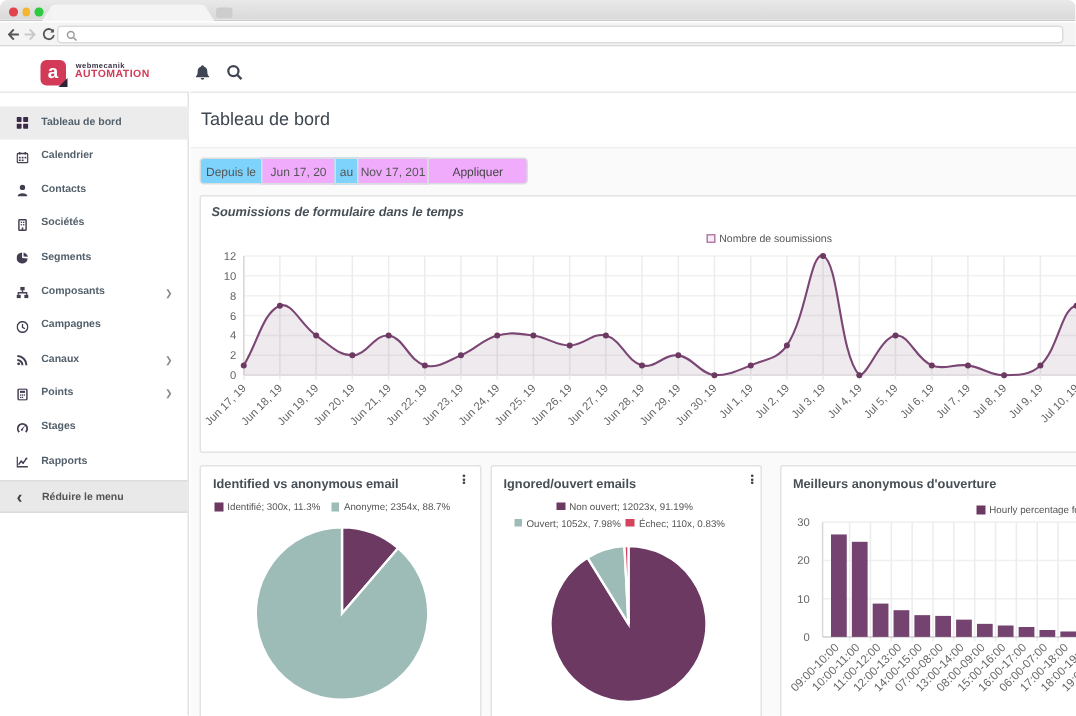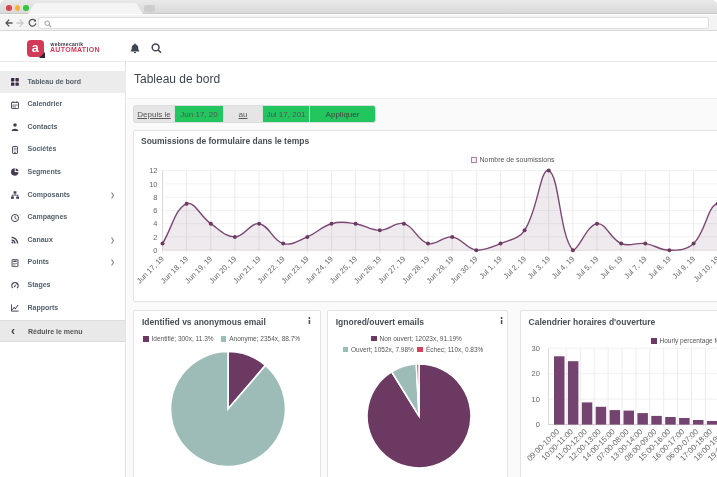--- a/index.html
+++ b/index.html
@@ -21,26 +21,26 @@
 .sitem{position:absolute;left:0;width:126px;height:22.6px;}
 .sic{position:absolute;left:11px;top:7.5px;}
 .sic svg{display:block;}
 .slab{position:absolute;left:27.5px;top:7px;font-size:7px;font-weight:700;color:#53606b;}
 .subarr{position:absolute;left:110px;top:7px;font-size:6px;color:#8a8a8a;}
 .reduire{position:absolute;left:0;top:257.5px;width:125px;height:22px;background:#e9e9e9;border-top:1px solid #dcdcdc;border-bottom:1px solid #dcdcdc;}
 .main{position:absolute;left:127px;top:61px;width:673px;height:416px;background:#fafafa;}
 .toolbar{position:absolute;left:0;top:0;width:673px;height:38px;background:#fff;border-bottom:1px solid #efefef;border-top:1px solid #e8e8e8;}
 h1{font-size:12px;font-weight:400;color:#3d4650;position:absolute;left:7px;top:10px;}
 .filters{position:absolute;left:6px;top:44px;height:18px;display:flex;font-size:8px;color:#555;}
-.filters>div{height:18px;line-height:17px;text-align:center;border:1px solid #d9dde0;background:#22c55e;margin-left:-1px;}
-.filters>div.grey{background:#e5e5e5;text-decoration:underline;}
+.filters>div{height:18px;line-height:17px;text-align:center;border:1px solid #d9dde0;background:#f0abfc;margin-left:-1px;}
+.filters>div.grey{background:#7dd3fc;}
 .filters>div:first-child{border-radius:3px 0 0 3px;margin-left:0;}
 .filters>div:last-child{border-radius:0 3px 3px 0;}
 .panel{position:absolute;background:#fff;border:1px solid #e3e3e3;border-radius:2px;}
-.ptitle{position:absolute;left:7px;top:4.5px;font-size:8.5px;font-weight:700;color:#474f56;}
+.ptitle{position:absolute;left:7px;top:4.5px;font-size:8.5px;font-weight:700;color:#474f56;font-style:italic;}
 .ptitle2{position:absolute;left:8px;top:6px;font-size:8.5px;font-weight:700;color:#474f56;}
 .dots3{position:absolute;top:6px;font-size:6.5px;color:#444;line-height:2.6px;}
 .leg{position:absolute;font-size:6.5px;color:#555;}
 .leg2{position:absolute;font-size:7px;color:#555;}
 .lsq{display:inline-block;width:5.5px;height:5.5px;margin-right:3px;vertical-align:-0.5px;}
 </style></head><body>
 <div class="page">
 
 <div class="tabbar">
 <div class="dot" style="left:6px;background:#e2414e"></div>
@@ -215,22 +215,22 @@
       </div>
 </div>
 
 <div class="main">
 <div class="toolbar">
         <h1>Tableau de bord</h1>
       </div>
 <div class="filters">
 <div class="grey" style="width:42px">Depuis le</div>
 <div style="width:50px">Jun 17, 20</div>
-<div class="grey" style="width:40px">au</div>
-<div style="width:48px">Jul 17, 201</div>
+<div class="grey" style="width:16px">au</div>
+<div style="width:48px">Nov 17, 201</div>
 <div style="width:67px;color:#444">Appliquer</div>
 </div>
 </div>
 
 <div class="panel" style="left:133px;top:130px;width:660px;height:172px">
 <div class="ptitle">Soumissions de formulaire dans le temps</div>
 </div>
 <div class="leg2" style="left:471px;top:156px"><span class="lsq" style="background:#f6ecf4;border:1px solid #b87cab"></span>Nombre de soumissions</div>
 <svg style="position:absolute;left:133px;top:130px" width="667" height="172" viewBox="0 0 667 172">
 <line x1="29.5" y1="120.2" x2="667" y2="120.2" stroke="#e3e3e3" stroke-width="1"></line>
@@ -359,21 +359,21 @@
 <div class="dots3" style="right:4px">•<br>•<br>•</div>
 </div>
 <div class="leg" style="left:371px;top:334.5px"><span class="lsq" style="background:#6b3962"></span>Non ouvert; 12023x, 91.19%</div>
 <div class="leg" style="left:342.5px;top:345.5px"><span class="lsq" style="background:#9dbcb8"></span>Ouvert; 1052x, 7.98%&nbsp;&nbsp;<span class="lsq" style="background:#d4425c"></span>Échec; 110x, 0.83%</div>
 <svg style="position:absolute;left:364.5px;top:362.3px" width="108" height="108" viewBox="0 0 108 108">
 <path d="M54,54L54.00,2.00A52,52 0 1 1 26.66,9.77Z" fill="#6b3962" stroke="#fff" stroke-width="1.6"></path>
 <path d="M54,54L26.66,9.77A52,52 0 0 1 51.29,2.07Z" fill="#9dbcb8" stroke="#fff" stroke-width="1.6"></path>
 <path d="M54,54L51.29,2.07A52,52 0 0 1 54.00,2.00Z" fill="#d4425c" stroke="#fff" stroke-width="1.6"></path>
 </svg>
 <div class="panel" style="left:519.6px;top:310px;width:275px;height:200px">
-<div class="ptitle2">Calendrier horaires d'ouverture</div>
+<div class="ptitle2">Meilleurs anonymous d'ouverture</div>
 </div>
 <div class="leg" style="left:651px;top:337px"><span class="lsq" style="background:#6b3962"></span>Hourly percentage for email opens</div>
 <svg style="position:absolute;left:519.6px;top:310px" width="280" height="167" viewBox="0 0 280 167">
 <line x1="28.4" y1="89.1" x2="280" y2="89.1" stroke="#f0f0f0"></line>
       <line x1="28.4" y1="63.7" x2="280" y2="63.7" stroke="#f0f0f0"></line>
       <line x1="28.4" y1="38.2" x2="280" y2="38.2" stroke="#f0f0f0"></line>
       <line x1="46.4" y1="38.2" x2="46.4" y2="117.6" stroke="#ececec"></line>
       <line x1="60.3" y1="38.2" x2="60.3" y2="117.6" stroke="#ececec"></line>
       <line x1="74.2" y1="38.2" x2="74.2" y2="117.6" stroke="#ececec"></line>
       <line x1="88.1" y1="38.2" x2="88.1" y2="117.6" stroke="#ececec"></line>

